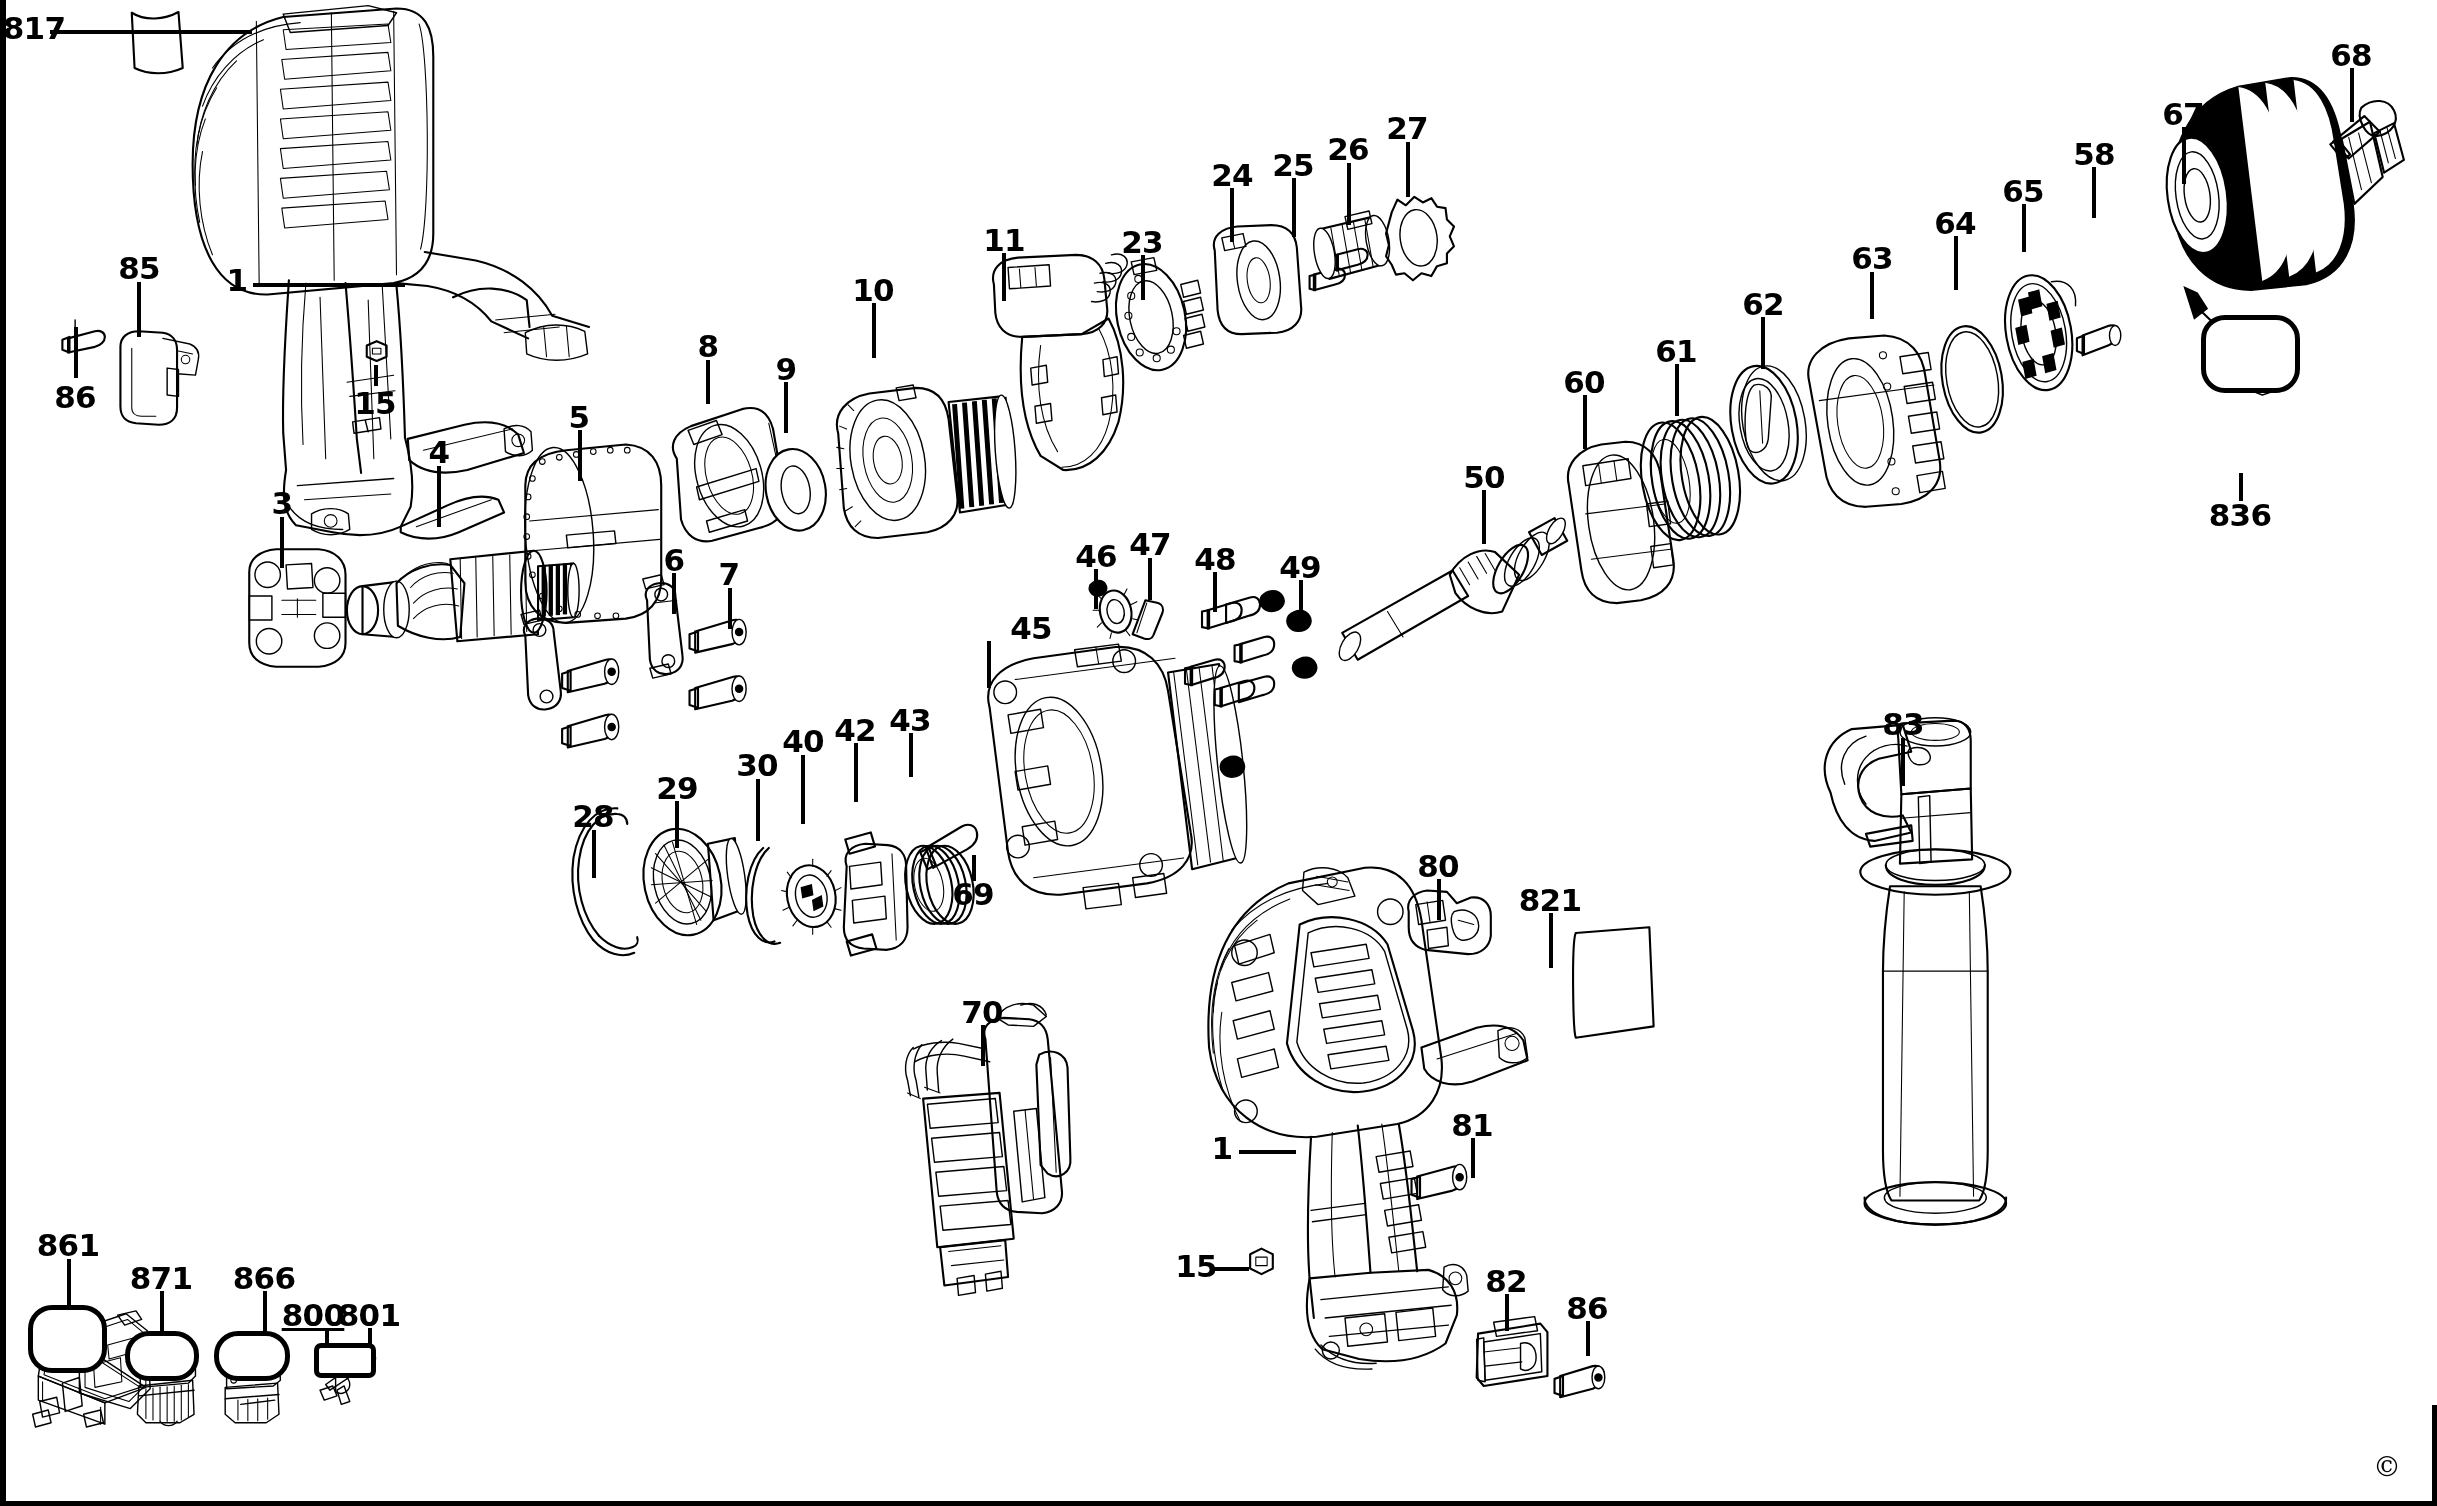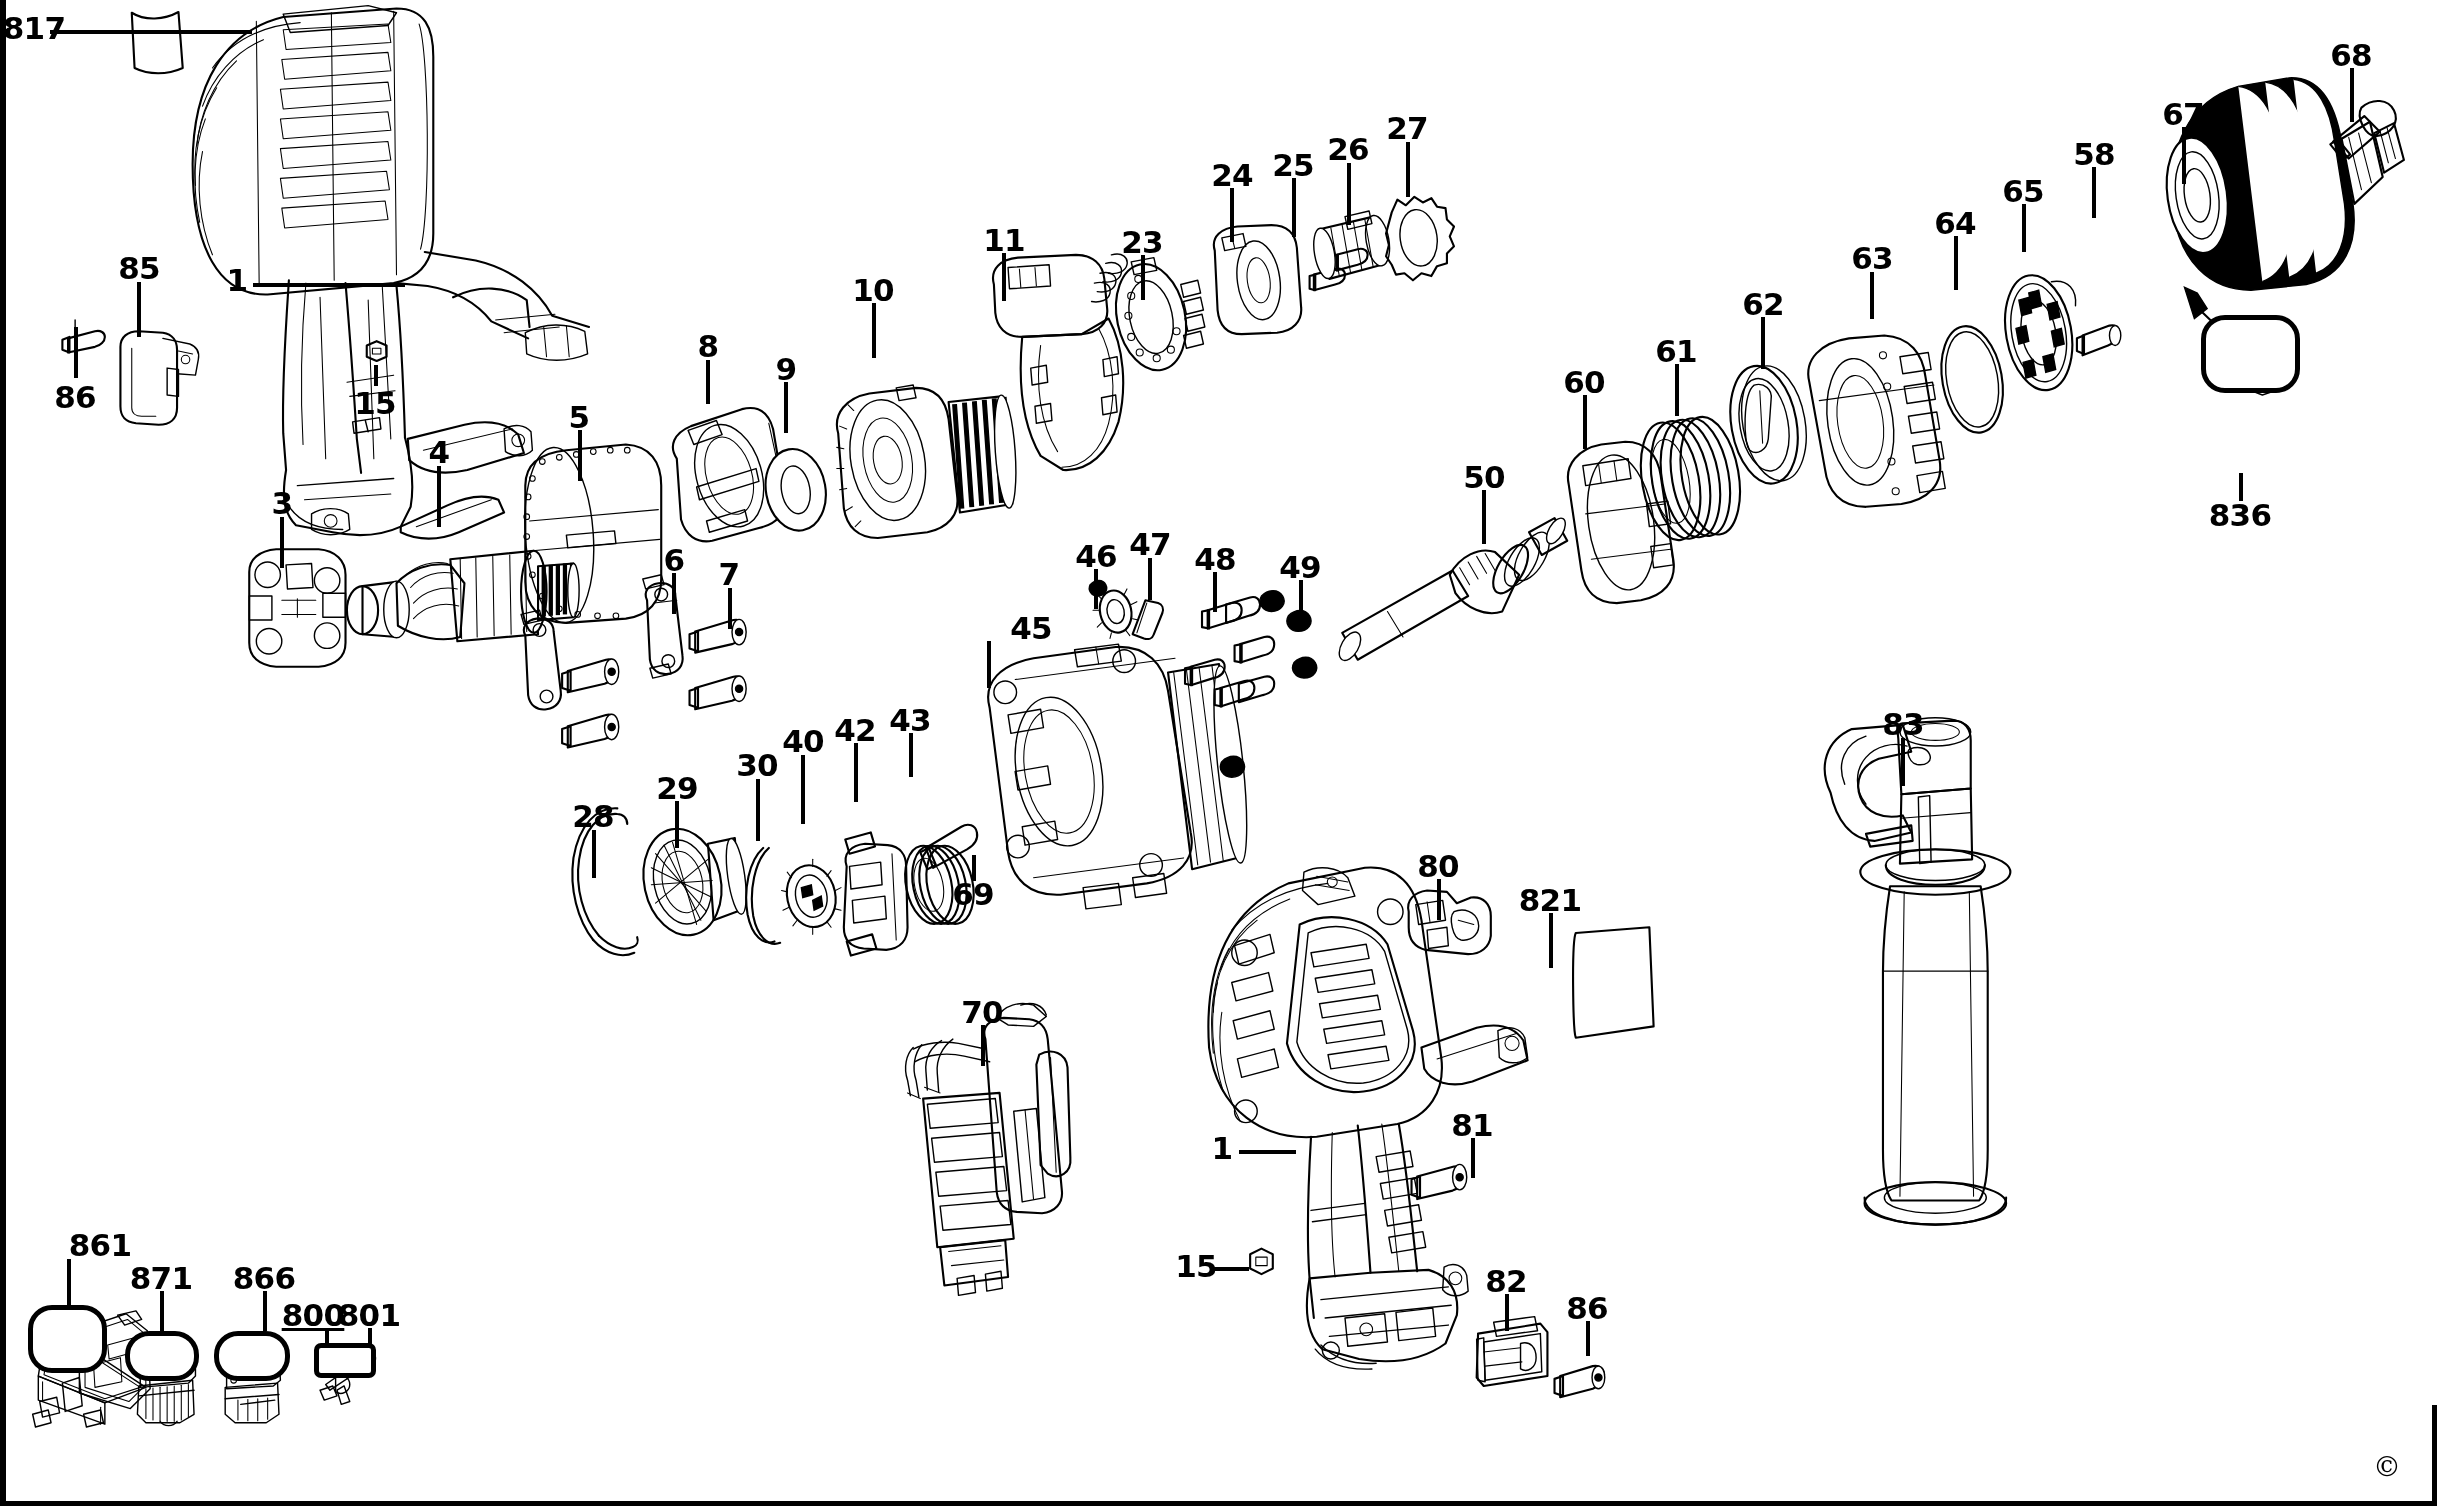--- a/index.html
+++ b/index.html
@@ -1062,21 +1062,21 @@
       <div class="callout" style="left: 1472px; top: 1110px;">81</div>
       <div class="leader" style="left: 1471px; top: 1138px; height: 40px;"></div>
       <div class="callout" style="left: 1196px; top: 1251px;">15</div>
       <div class="leader-h" style="left: 1214px; top: 1267px; width: 35px;"></div>
       <div class="callout" style="left: 1506px; top: 1266px;">82</div>
       <div class="leader" style="left: 1505px; top: 1294px; height: 37px;"></div>
       <div class="callout" style="left: 1587px; top: 1293px;">86</div>
       <div class="leader" style="left: 1586px; top: 1321px; height: 35px;"></div>
       <div class="callout" style="left: 1903px; top: 709px;">83</div>
       <div class="leader" style="left: 1901px; top: 738px; height: 48px;"></div>
-      <div class="callout" style="left: 68px; top: 1230px; margin-left: 32px;">861</div>
+      <div class="callout" style="left: 68px; top: 1230px;">861</div>
       <div class="leader" style="left: 67px; top: 1259px; height: 47px;"></div>
       <div class="callout" style="left: 161px; top: 1263px;">871</div>
       <div class="leader" style="left: 160px; top: 1291px; height: 40px;"></div>
       <div class="callout" style="left: 264px; top: 1263px;">866</div>
       <div class="leader" style="left: 263px; top: 1291px; height: 40px;"></div>
       <div class="callout" style="left: 313px; top: 1300px; text-decoration: underline;">800</div>
       <div class="leader" style="left: 325px; top: 1328px; height: 34px;"></div>
       <div class="callout" style="left: 369px; top: 1300px;">801</div>
       <div class="leader" style="left: 368px; top: 1328px; height: 34px;"></div>
     </div>

